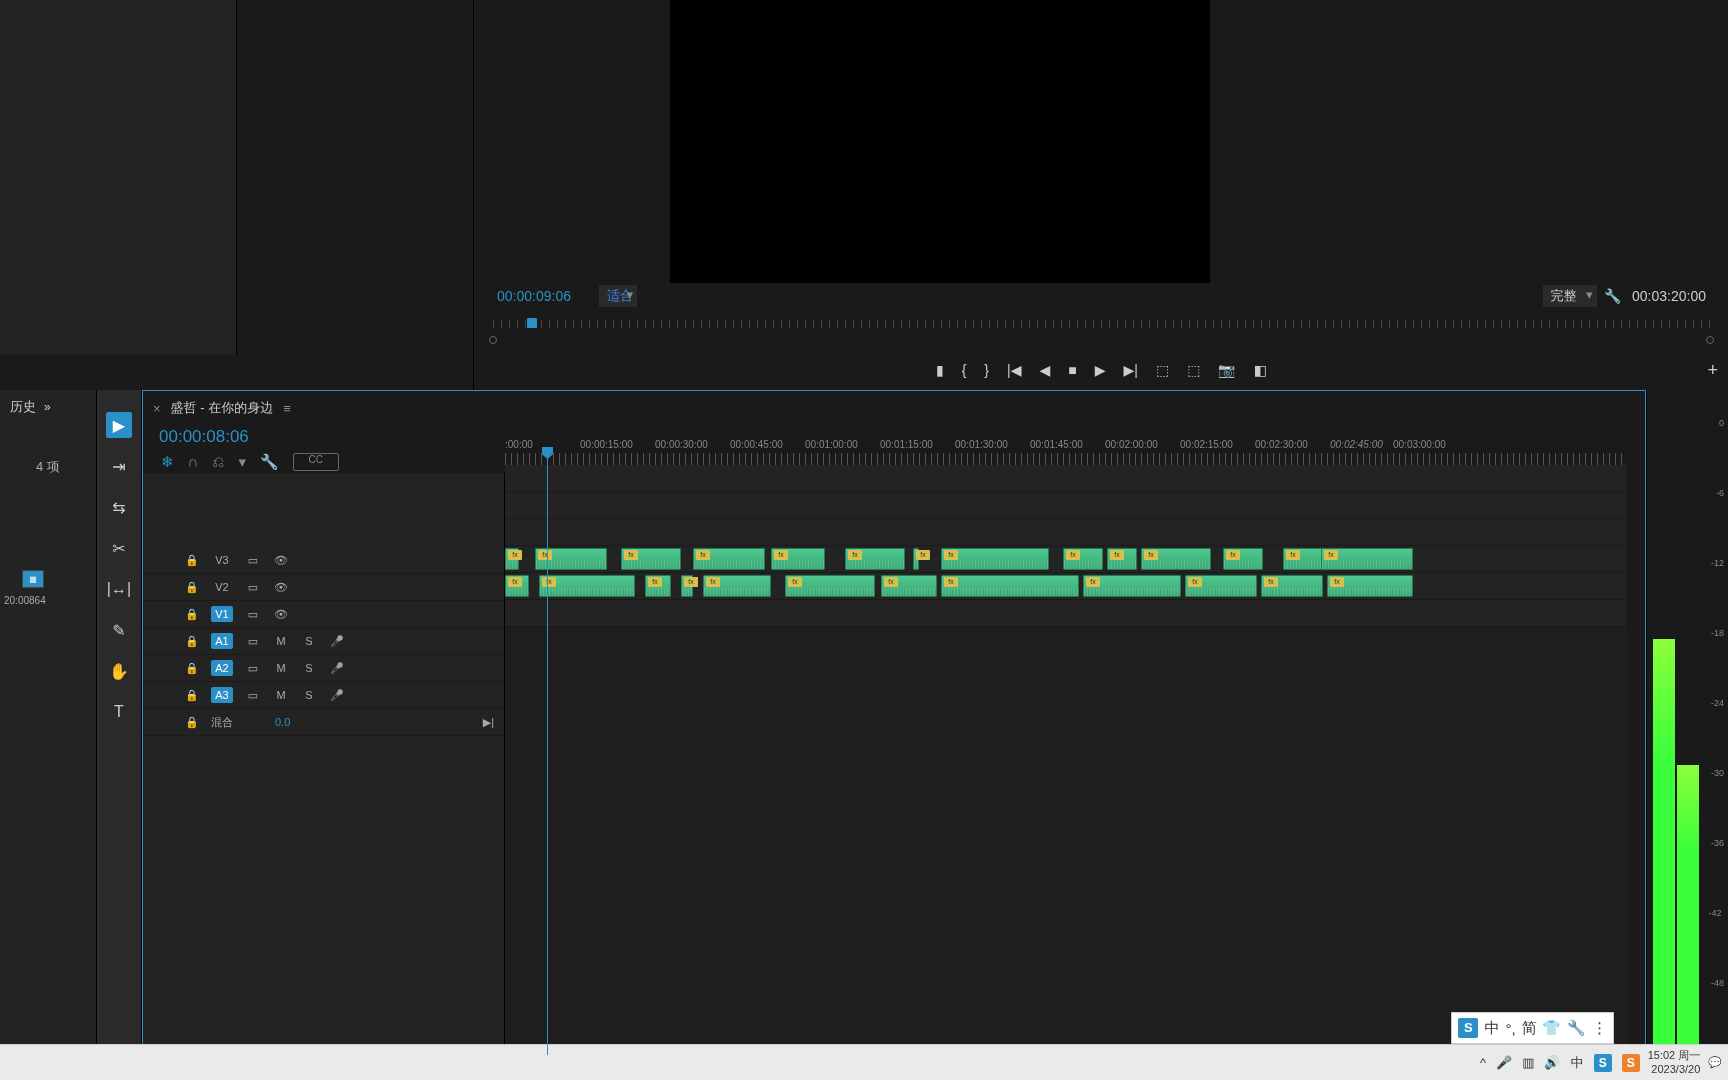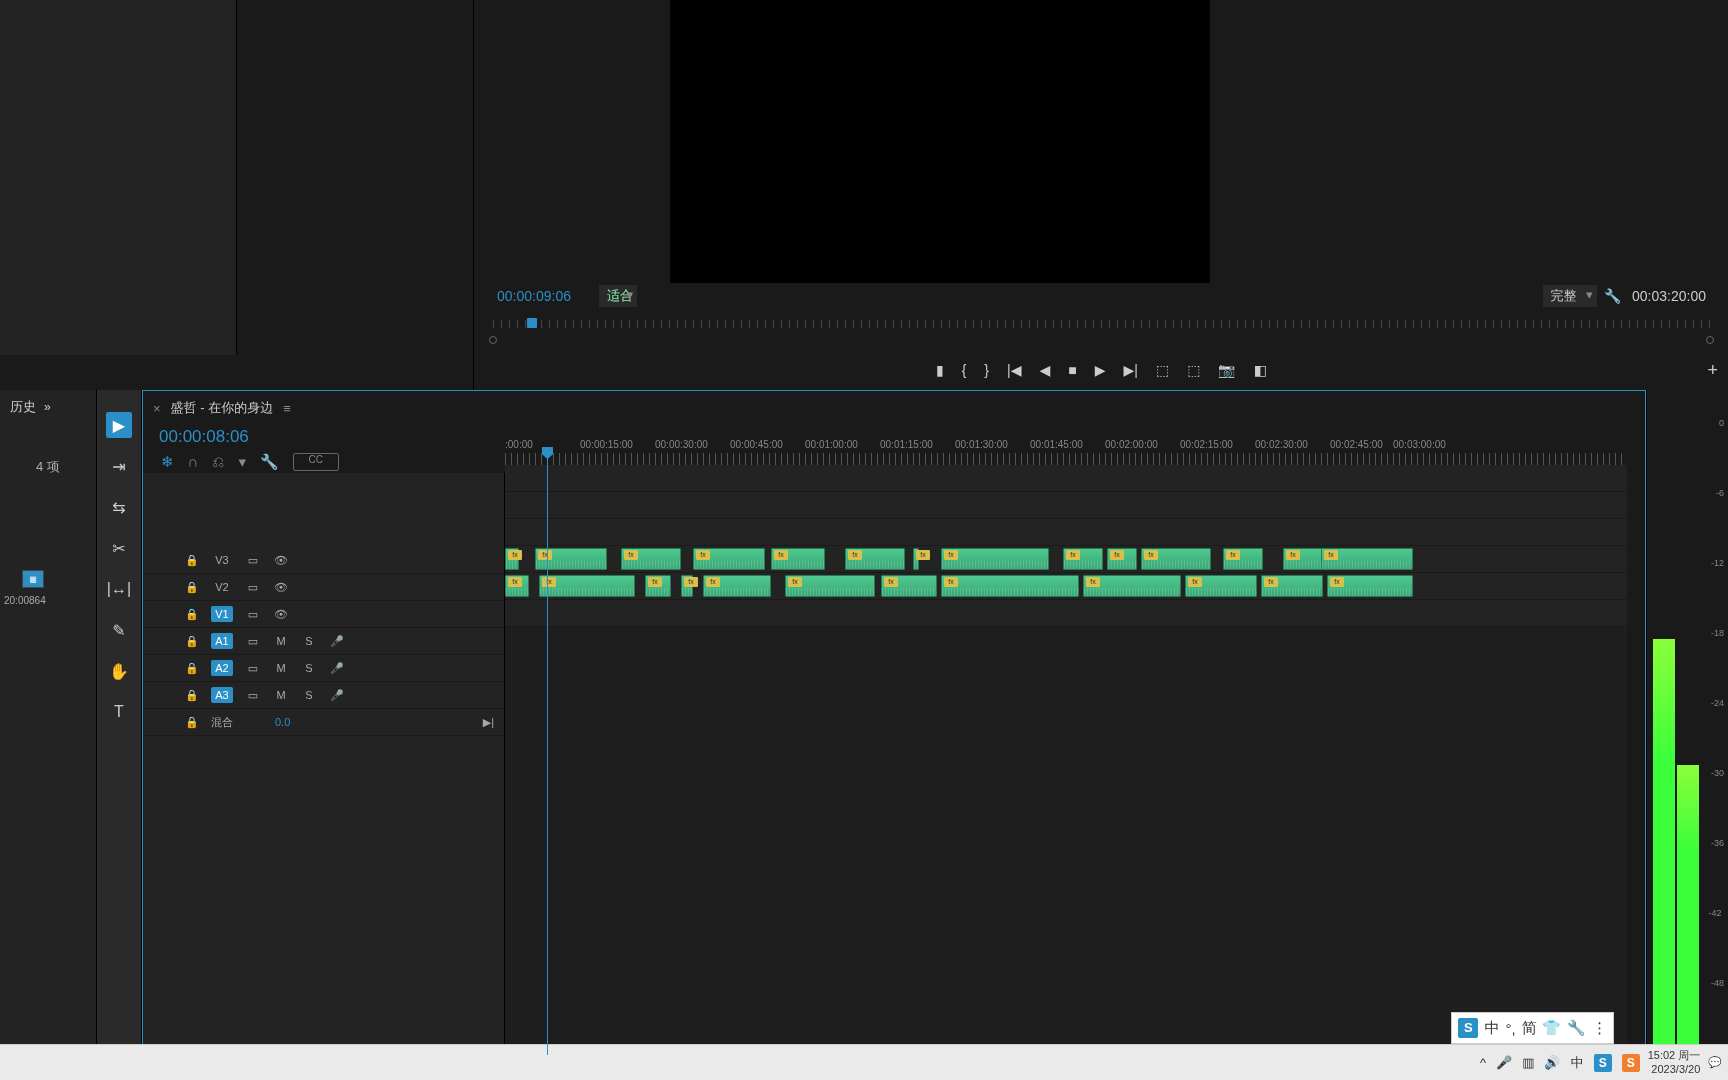--- a/index.html
+++ b/index.html
@@ -6,21 +6,21 @@
 body { background: #1a1a1a; width: 1728px; height: 1080px; overflow: hidden; position: relative; color: #e0e0e0; }
 
 .top-area { position: absolute; top: 0; left: 0; right: 0; height: 390px; background: #1a1a1a; }
 .left-panel { position: absolute; top: 0; left: 0; width: 237px; height: 355px; background: #232323; border-right: 1px solid #000; }
 .middle-panel { position: absolute; top: 0; left: 237px; width: 237px; height: 390px; background: #1a1a1a; border-right: 1px solid #000; }
 .right-panel { position: absolute; top: 0; left: 475px; right: 0; height: 390px; background: #1a1a1a; }
 
 .video-preview { position: absolute; top: 0; left: 195px; width: 540px; height: 283px; background: #000; }
 .program-controls { position: absolute; top: 286px; left: 0; right: 0; height: 20px; display: flex; align-items: center; padding: 0 22px; }
 .timecode-left { color: #2b8fc8; font-size: 14px; font-weight: 500; }
-.zoom-select { margin-left: 28px; background: #2a2a2a; color: #86efac; font-size: 13px; padding: 2px 4px 2px 8px; border: none; position: relative; }
+.zoom-select { margin-left: 28px; background: #2a2a2a; color: #3b82f6; font-size: 13px; padding: 2px 4px 2px 8px; border: none; position: relative; }
 .zoom-select::after { content: '▾'; position: absolute; right: 4px; color: #888; }
 .spacer-flex { flex: 1; }
 .quality-select { background: #2a2a2a; color: #ccc; font-size: 13px; padding: 2px 20px 2px 8px; border: none; position: relative; }
 .quality-select::after { content: '▾'; position: absolute; right: 4px; color: #888; }
 .wrench-icon { margin-left: 8px; color: #888; font-size: 14px; }
 .timecode-right { margin-left: 10px; color: #ccc; font-size: 14px; }
 
 .scrub-bar { position: absolute; top: 318px; left: 18px; right: 18px; height: 24px; }
 .scrub-ticks { position: absolute; top: 2px; left: 0; right: 0; height: 8px; background: repeating-linear-gradient(to right, #444 0, #444 1px, transparent 1px, transparent 8px); }
 .scrub-handle { position: absolute; top: 0; left: 34px; width: 10px; height: 10px; background: #2b8fc8; border-radius: 1px; }
@@ -194,21 +194,21 @@
           <span class="ruler-label" style="left: 75px;">00:00:15:00</span>
           <span class="ruler-label" style="left: 150px;">00:00:30:00</span>
           <span class="ruler-label" style="left: 225px;">00:00:45:00</span>
           <span class="ruler-label" style="left: 300px;">00:01:00:00</span>
           <span class="ruler-label" style="left: 375px;">00:01:15:00</span>
           <span class="ruler-label" style="left: 450px;">00:01:30:00</span>
           <span class="ruler-label" style="left: 525px;">00:01:45:00</span>
           <span class="ruler-label" style="left: 600px;">00:02:00:00</span>
           <span class="ruler-label" style="left: 675px;">00:02:15:00</span>
           <span class="ruler-label" style="left: 750px;">00:02:30:00</span>
-          <span class="ruler-label" style="left: 825px;">00:02:45:00</span>
+          <span class="ruler-label" style="left: 825px; font-style: italic;">00:02:45:00</span>
           <span class="ruler-label" style="left: 888px;">00:03:00:00</span>
         </div>
       <div class="ruler-ticks"></div>
     </div>
     <div class="playhead">
         <div class="playhead-head"></div>
       </div>
 
     <div class="track-header-area" id="track-headers">
         <div class="track-row" style="top: 74px;">

